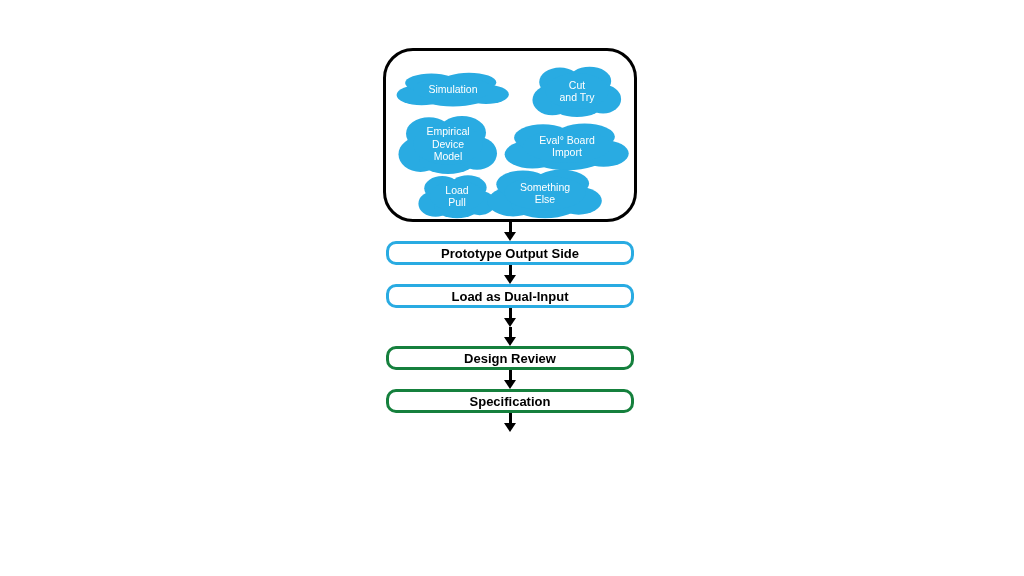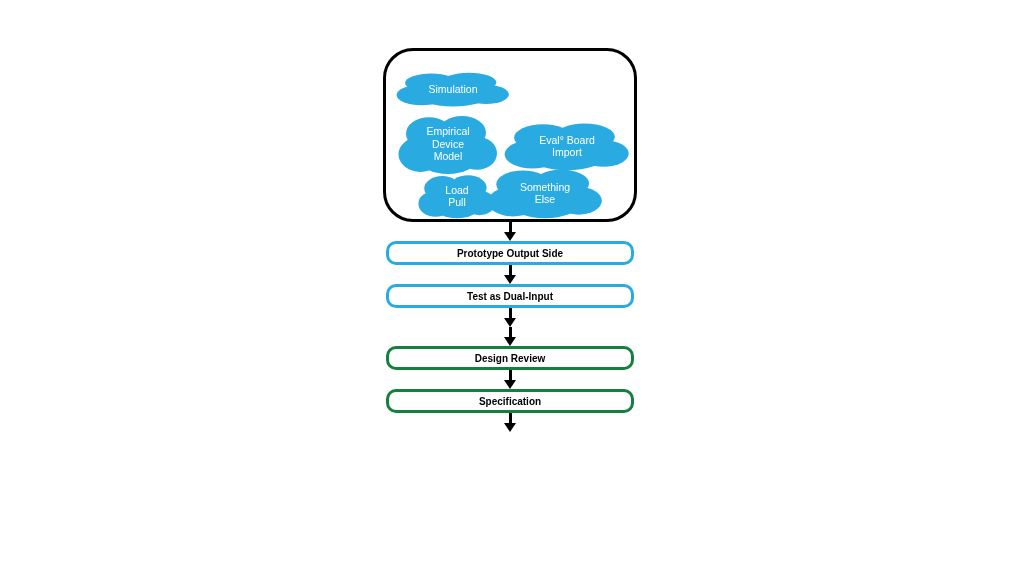--- a/index.html
+++ b/index.html
@@ -35,21 +35,21 @@
   .arrow .stem{width:3px;height:10px;background:#000;}
   .arrow .head{
     width:0;height:0;
     border-left:6px solid transparent;border-right:6px solid transparent;
     border-top:9px solid #000;
   }
   .step{
     width:242px;height:18px;
     border:3px solid #15803d;border-radius:10px;background:#fff;
     display:flex;align-items:center;justify-content:center;
-    font-size:10px;font-weight:bold;color:#000;
+    font-size:13px;font-weight:bold;color:#000;
     box-sizing:content-box;
   }
   .step.blue{border-color:var(--accent-blue,#29ABE2);}
 </style>
 </head>
 <body>
 
 <div class="flow">
 
   <div class="cloud-box">
@@ -59,20 +59,32 @@
         <ellipse cx="45" cy="80" rx="44" ry="34"></ellipse>
           <ellipse cx="100" cy="88" rx="58" ry="30"></ellipse>
         <ellipse cx="158" cy="78" rx="40" ry="32"></ellipse>
           <ellipse cx="62" cy="40" rx="46" ry="32"></ellipse>
         <ellipse cx="128" cy="38" rx="48" ry="32"></ellipse>
           <ellipse cx="100" cy="60" rx="70" ry="40"></ellipse>
       </svg>
       <span class="cloud-label">Simulation</span>
     </div>
 
+    <div class="cloud c2">
+      <svg viewBox="0 0 200 120" preserveAspectRatio="none">
+        <ellipse cx="45" cy="80" rx="44" ry="34"></ellipse>
+          <ellipse cx="100" cy="88" rx="58" ry="30"></ellipse>
+        <ellipse cx="158" cy="78" rx="40" ry="32"></ellipse>
+          <ellipse cx="62" cy="40" rx="46" ry="32"></ellipse>
+        <ellipse cx="128" cy="38" rx="48" ry="32"></ellipse>
+          <ellipse cx="100" cy="60" rx="70" ry="40"></ellipse>
+      </svg>
+      <span class="cloud-label">Cut
+and Try</span>
+    </div>
 
     <div class="cloud c4">
       <svg viewBox="0 0 200 120" preserveAspectRatio="none">
         <ellipse cx="45" cy="80" rx="44" ry="34"></ellipse>
           <ellipse cx="100" cy="88" rx="58" ry="30"></ellipse>
         <ellipse cx="158" cy="78" rx="40" ry="32"></ellipse>
           <ellipse cx="62" cy="40" rx="46" ry="32"></ellipse>
         <ellipse cx="128" cy="38" rx="48" ry="32"></ellipse>
           <ellipse cx="100" cy="60" rx="70" ry="40"></ellipse>
       </svg>
@@ -130,21 +142,21 @@
   <div class="step blue">
     <span>Prototype Output Side</span>
   </div>
 
   <div class="arrow">
       <div class="stem"></div>
       <div class="head"></div>
     </div>
 
   <div class="step blue">
-    <span>Test as Dual-Input</span>
+    <span>Load as Dual-Input</span>
   </div>
 
   <div class="arrow">
       <div class="stem"></div>
       <div class="head"></div>
     </div>
 
 
   <div class="arrow">
       <div class="stem"></div>

